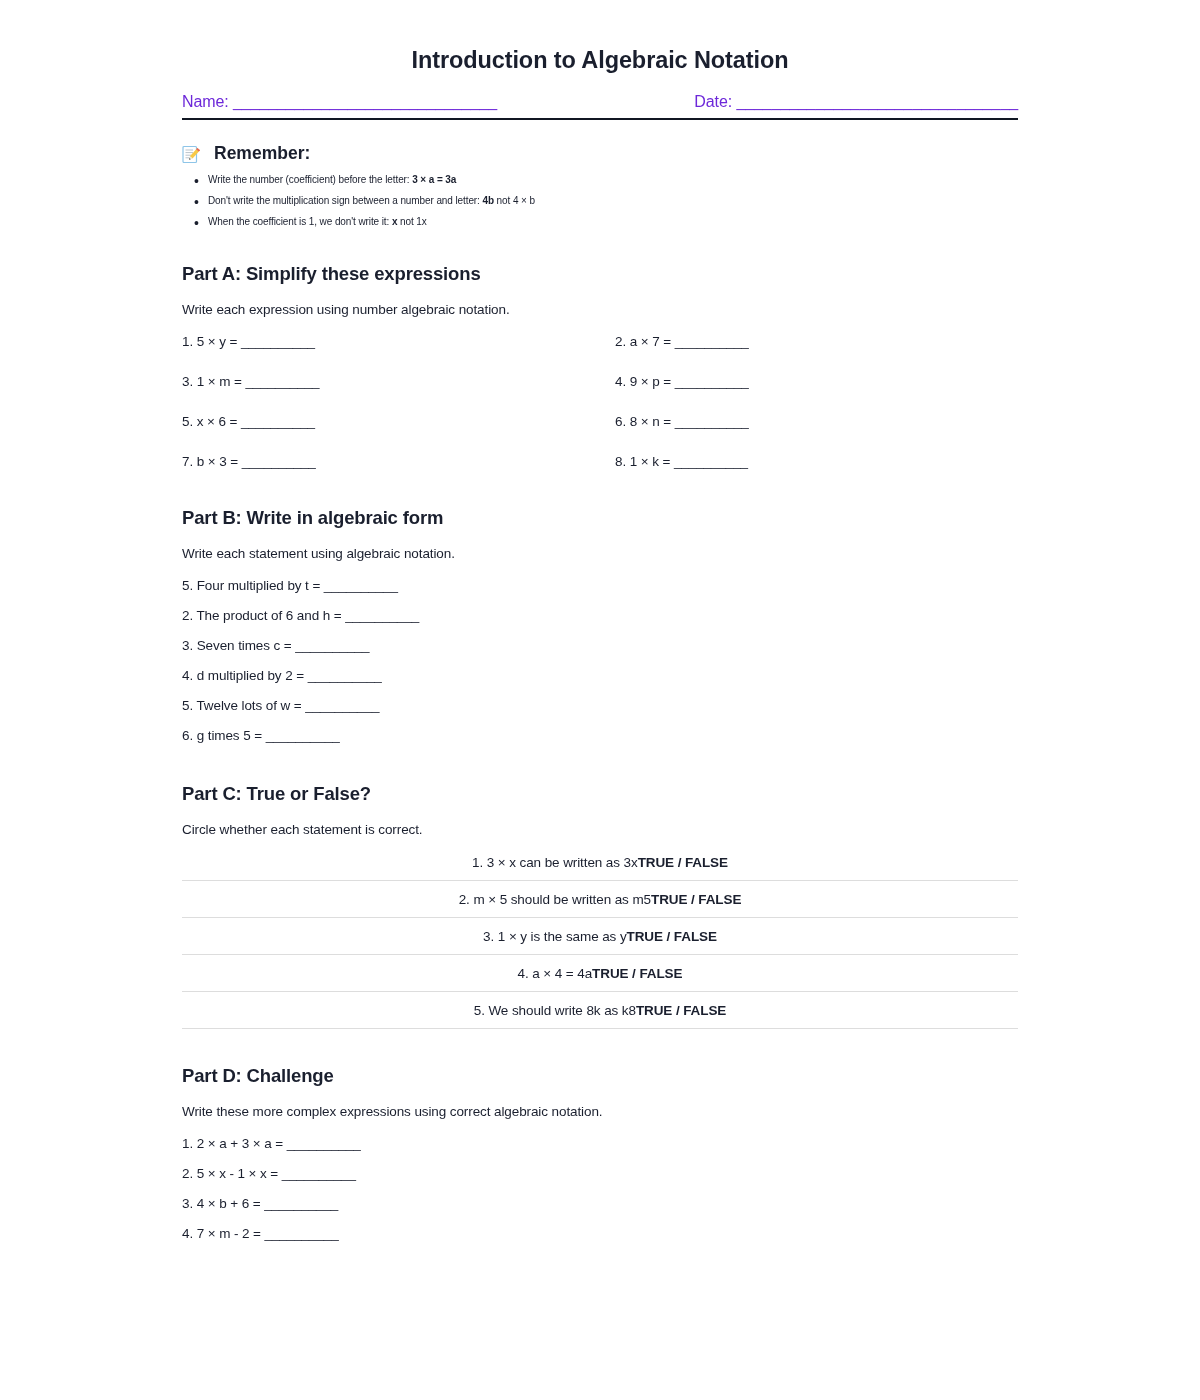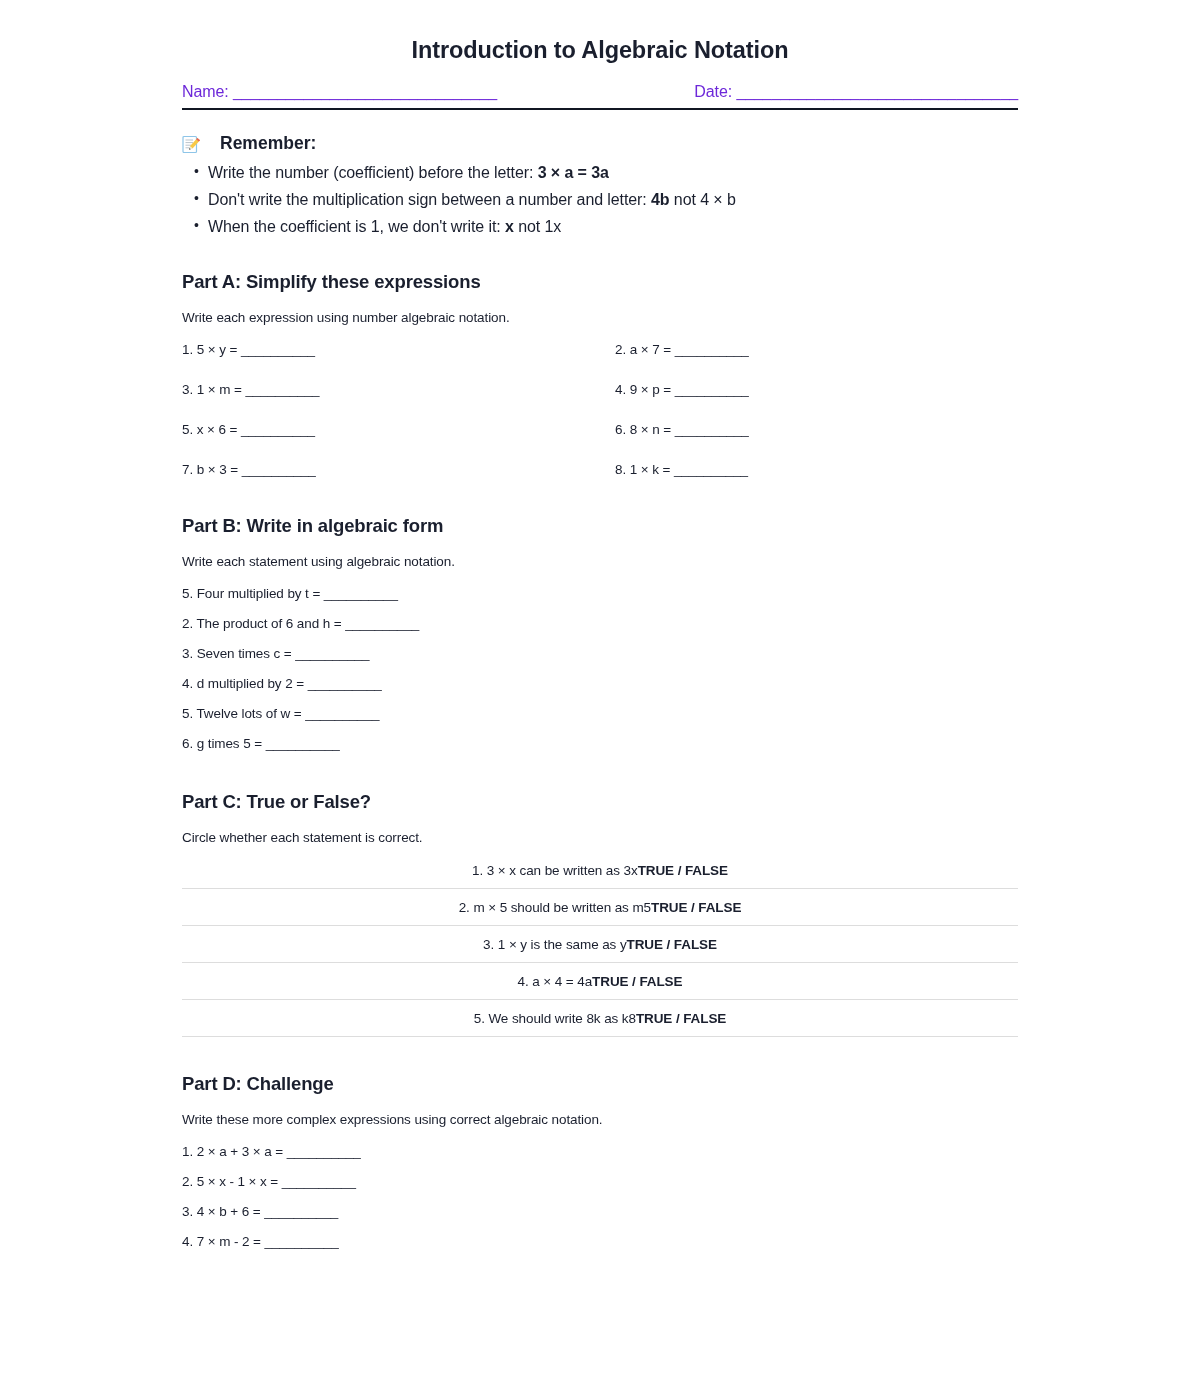--- a/index.html
+++ b/index.html
@@ -11,21 +11,21 @@
   body {
     width: 1200px;
     height: 1400px;
     font-family: "Liberation Sans", sans-serif;
     color: #1a1f2e;
     overflow: hidden;
   }
   .page {
     width: 1200px;
     height: 1036px;
-    padding: 2px;
+    padding: 12px;
     position: relative;
   }
   
   .doc-title {
     text-align: center;
     font-size: 23.5px;
     font-weight: bold;
     color: #1a1f2e;
     margin: 0;
     padding-top: 35px;
@@ -56,36 +56,36 @@
     margin: 0 auto;
     padding-top: 23px;
   }
   .remember-title {
     font-size: 17.5px;
     font-weight: bold;
     color: #1a1f2e;
     margin: 0 0 11px 0;
     display: flex;
     align-items: center;
-    gap: 19px;
+    gap: 13px;
   }
   .memo-icon {
     display: inline-block;
     width: 19px;
     height: 19px;
     position: relative;
     top: 1px;
   }
   ul.remember-list {
     margin: 0;
     padding: 0 0 0 26px;
     list-style: none;
   }
   ul.remember-list li {
-    font-size: 16px;
+    font-size: 10px;
     line-height: 1.0;
     color: #1a1f2e;
     padding: 0 0 11px 0;
     position: relative;
     letter-spacing: -0.1px;
   }
   ul.remember-list li::before {
     content: "•";
     position: absolute;
     left: -14px;

